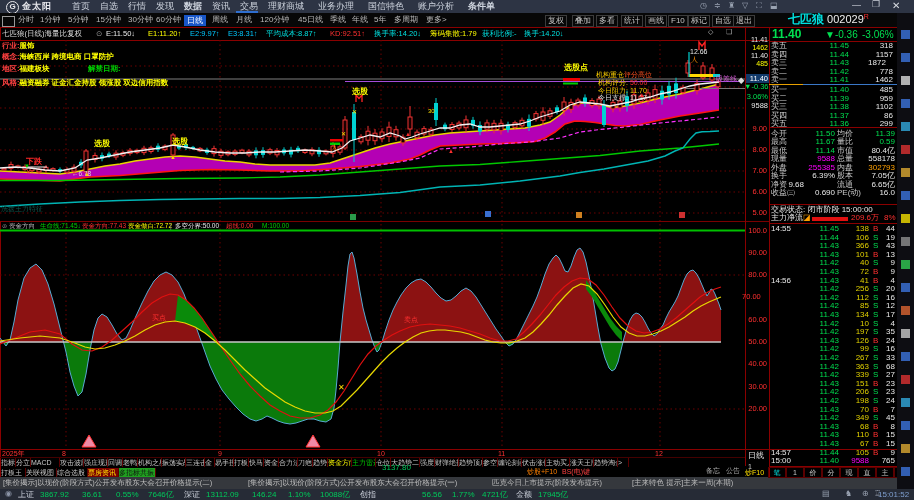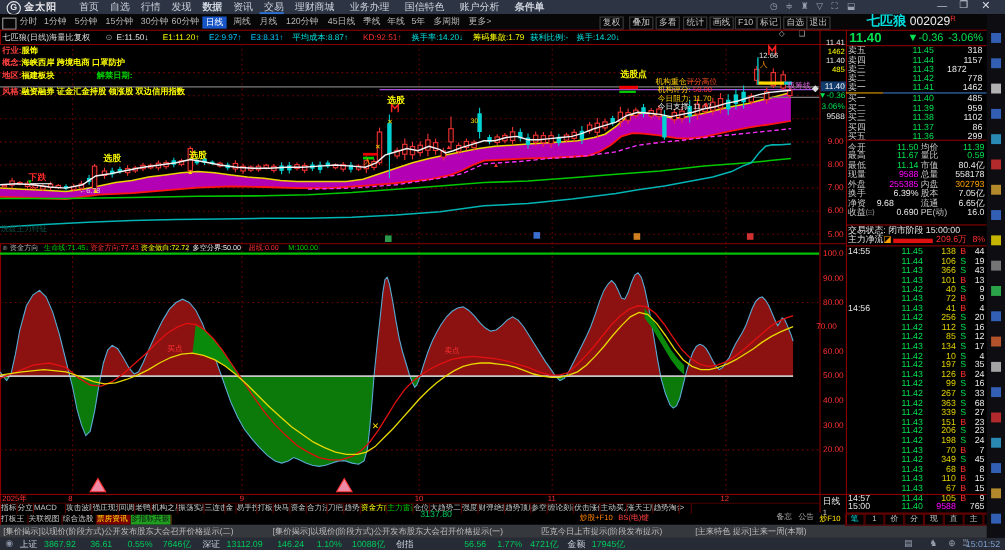--- a/index.html
+++ b/index.html
@@ -503,21 +503,21 @@
     <div class="t" style="left:862px;top:29px;color:#00e050;font-size:10px">-3.06%</div>
     <div style="position:absolute;left:769px;top:40.5px;width:128px;height:1px;background:#8a0000"></div>
     <div class="t" style="left:771px;top:42.0px;color:#d2d2d2;font-size:8px">卖五</div>
     <div class="t" style="left:809px;top:42.0px;width:40px;text-align:right;color:#00e050;font-size:8px">11.45</div>
     <div class="t" style="left:861px;top:42.0px;width:32px;text-align:right;color:#e8e8e8;font-size:8px">318</div>
     <div class="t" style="left:771px;top:50.5px;color:#d2d2d2;font-size:8px">卖四</div>
     <div class="t" style="left:809px;top:50.5px;width:40px;text-align:right;color:#00e050;font-size:8px">11.44</div>
     <div class="t" style="left:861px;top:50.5px;width:32px;text-align:right;color:#e8e8e8;font-size:8px">1157</div>
     <div class="t" style="left:771px;top:59.0px;color:#d2d2d2;font-size:8px">卖三</div>
     <div class="t" style="left:809px;top:59.0px;width:40px;text-align:right;color:#00e050;font-size:8px">11.43</div>
-    <div class="t" style="left:861px;top:59.0px;width:32px;text-align:left;color:#e8e8e8;font-size:8px">1872</div>
+    <div class="t" style="left:861px;top:59.0px;width:32px;text-align:center;color:#e8e8e8;font-size:8px">1872</div>
     <div class="t" style="left:771px;top:67.5px;color:#d2d2d2;font-size:8px">卖二</div>
     <div class="t" style="left:809px;top:67.5px;width:40px;text-align:right;color:#00e050;font-size:8px">11.42</div>
     <div class="t" style="left:861px;top:67.5px;width:32px;text-align:right;color:#e8e8e8;font-size:8px">778</div>
     <div class="t" style="left:771px;top:76.0px;color:#d2d2d2;font-size:8px">卖一</div>
     <div class="t" style="left:809px;top:76.0px;width:40px;text-align:right;color:#00e050;font-size:8px">11.41</div>
     <div class="t" style="left:861px;top:76.0px;width:32px;text-align:right;color:#e8e8e8;font-size:8px">1462</div>
     <div style="position:absolute;left:769px;top:83.5px;width:34px;height:1px;background:#e8a000"></div>
     <div style="position:absolute;left:803px;top:83.5px;width:94px;height:1px;background:#3a78c8"></div>
     <div class="t" style="left:771px;top:86.0px;color:#d2d2d2;font-size:8px">买一</div>
     <div class="t" style="left:809px;top:86.0px;width:40px;text-align:right;color:#00e050;font-size:8px">11.40</div>
@@ -553,21 +553,21 @@
     <div class="t" style="left:857px;top:155.0px;width:38px;text-align:right;color:#e8e8e8;font-size:8px">558178</div>
     <div class="t" style="left:771px;top:163.5px;color:#c8c8c8;font-size:8px">外盘</div>
     <div class="t" style="left:797px;top:163.5px;width:38px;text-align:right;color:#ff00ff;font-size:8px">255385</div>
     <div class="t" style="left:837px;top:163.5px;color:#c8c8c8;font-size:8px">内盘</div>
     <div class="t" style="left:857px;top:163.5px;width:38px;text-align:right;color:#ffa000;font-size:8px">302793</div>
     <div class="t" style="left:771px;top:172.0px;color:#c8c8c8;font-size:8px">换手</div>
     <div class="t" style="left:797px;top:172.0px;width:38px;text-align:right;color:#e8e8e8;font-size:8px">6.39%</div>
     <div class="t" style="left:837px;top:172.0px;color:#c8c8c8;font-size:8px">股本</div>
     <div class="t" style="left:857px;top:172.0px;width:38px;text-align:right;color:#e8e8e8;font-size:8px">7.05亿</div>
     <div class="t" style="left:771px;top:180.5px;color:#c8c8c8;font-size:8px">净资</div>
-    <div class="t" style="left:797px;top:180.5px;width:38px;text-align:left;color:#e8e8e8;font-size:8px">9.68</div>
+    <div class="t" style="left:766px;top:180.5px;width:38px;text-align:right;color:#e8e8e8;font-size:8px">9.68</div>
     <div class="t" style="left:837px;top:180.5px;color:#c8c8c8;font-size:8px">流通</div>
     <div class="t" style="left:857px;top:180.5px;width:38px;text-align:right;color:#e8e8e8;font-size:8px">6.65亿</div>
     <div class="t" style="left:771px;top:189.0px;color:#c8c8c8;font-size:8px">收益㈢</div>
     <div class="t" style="left:797px;top:189.0px;width:38px;text-align:right;color:#e8e8e8;font-size:8px">0.690</div>
     <div class="t" style="left:837px;top:189.0px;color:#c8c8c8;font-size:8px">PE(动)</div>
     <div class="t" style="left:857px;top:189.0px;width:38px;text-align:right;color:#e8e8e8;font-size:8px">16.0</div>
     <div style="position:absolute;left:769px;top:204px;width:128px;height:1px;background:#8a0000"></div>
     <div class="t" style="left:771px;top:205.5px;color:#e8e8e8;font-size:8px">交易状态: 闭市阶段 15:00:00</div>
     <div class="t" style="left:771px;top:214px;color:#e8e8e8;font-size:8px">主力净流<span style="color:#ffa000">◪</span></div>
     <div style="position:absolute;left:812px;top:216.5px;width:36px;height:4px;background:#e01010"></div>

